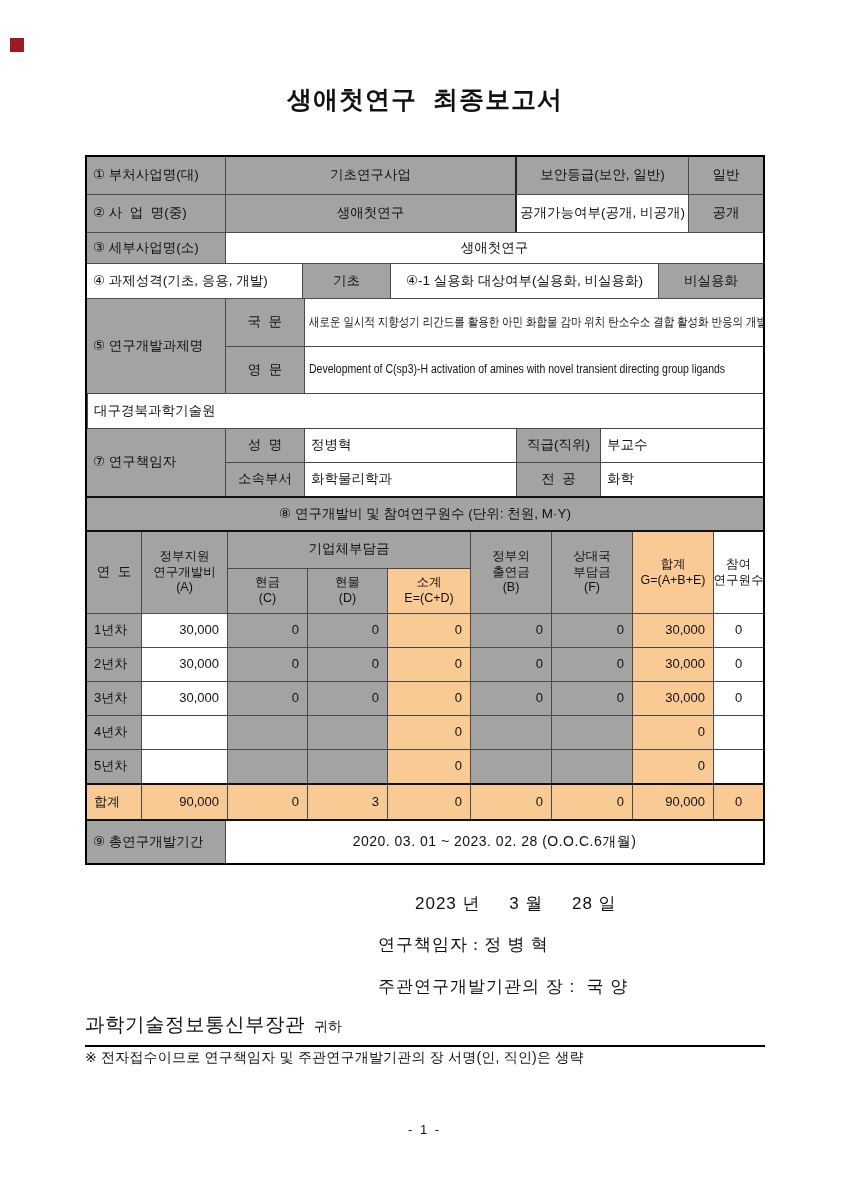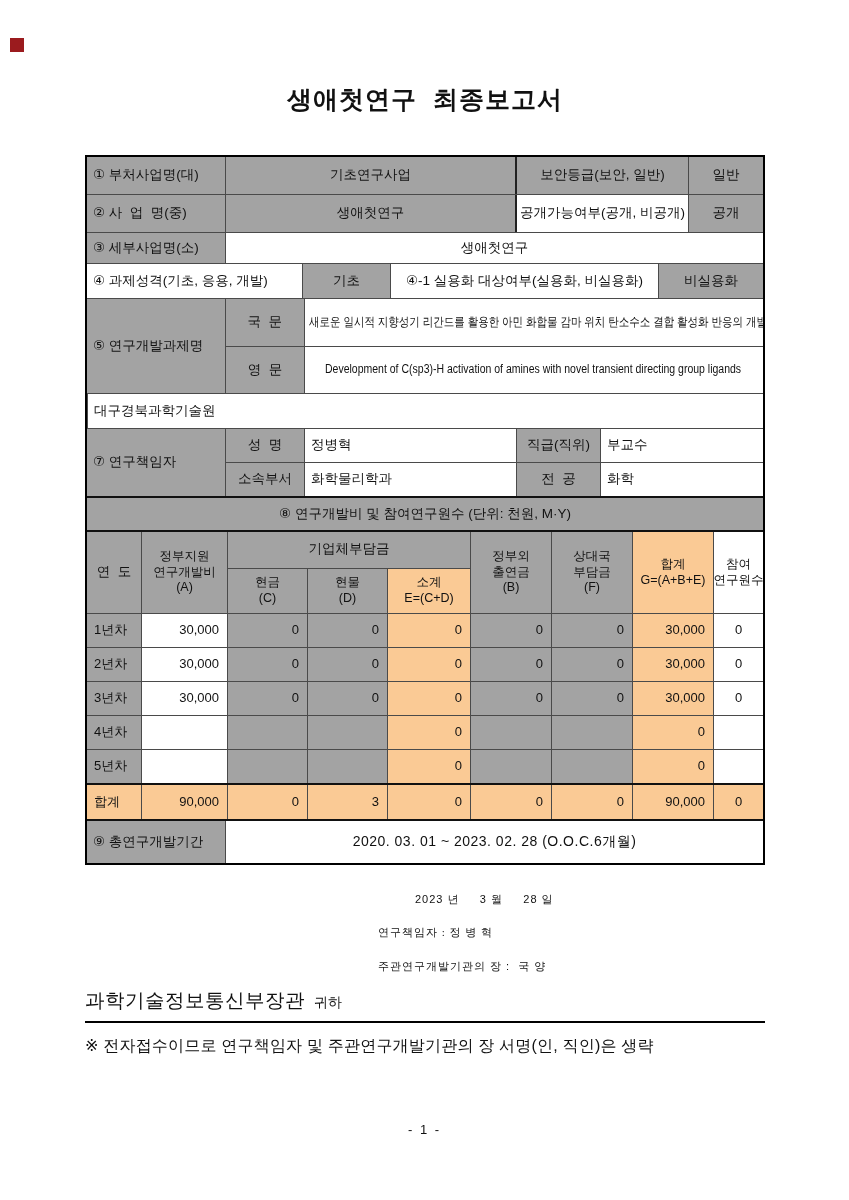--- a/index.html
+++ b/index.html
@@ -23,29 +23,29 @@
   .num{justify-content:flex-end;padding-right:8px;font-size:13px;}
   .yr{padding-left:7px;font-size:13px;}
   .col{flex-direction:column;justify-content:center;font-size:12.5px;}
   .col span{display:block;text-align:center;}
   .stack{display:flex;flex-direction:column;box-sizing:border-box;}
   .subrow{display:flex;}
   .squish{display:inline-block;transform:scaleX(0.84);transform-origin:left center;
           white-space:nowrap;font-size:12.5px;}
   .band{height:32px;font-size:13.5px;}
   .statement{margin-top:13px;font-size:14.5px;line-height:24px;text-align:justify;word-spacing:1px;}
-  .sig{white-space:pre;font-size:11px;letter-spacing:1px;}
+  .sig{white-space:pre;font-size:17px;letter-spacing:1px;}
   .date-line{margin:27px 0 0 330px;}
   .pi-line{margin:18px 0 0 293px;font-family:Liberation Serif, serif;}
   .head-line{margin:19px 0 0 293px;}
   .minister-row{margin-top:13px;display:flex;align-items:baseline;border-bottom:2px solid #000;
                 padding-bottom:7px;width:680px;}
   .minister{font-size:19.5px;letter-spacing:0.5px;}
   .gwiha{font-size:14px;margin-left:9px;}
-  .note{margin-top:13px;font-size:16px;letter-spacing:0.2px;}
+  .note{margin-top:2px;font-size:14px;letter-spacing:0.2px;}
   .page-num{position:absolute;top:1122px;left:0;width:100%;text-align:center;
             font-size:13px;letter-spacing:2px;}
 </style>
 </head>
 <body>
 
 <div class="page">
   <div class="corner-marker"></div>
 
   <div class="content">
@@ -84,21 +84,21 @@
         <div class="c gray nbl" style="width:138px">⑤ 연구개발과제명</div>
         <div class="stack" style="width:538px">
           <div class="subrow" style="height:47px">
             <div class="c gray ctr" style="width:79px;height:47px">국  문</div>
             <div class="c" style="width:463px;height:47px;padding:0 4px">
               <span class="squish">새로운 일시적 지향성기 리간드를 활용한 아민 화합물 감마 위치 탄소수소 결합 활성화 반응의 개발</span>
             </div>
           </div>
           <div class="subrow" style="height:47px;border-top:1px solid #4a4a4a">
             <div class="c gray ctr" style="width:79px;height:46px">영  문</div>
-            <div class="c" style="width:459px;height:46px;padding:0 20px">
+            <div class="c" style="width:459px;height:46px;padding:0 4px">
               <span class="squish">Development of C(sp3)-H activation of amines with novel transient directing group ligands</span>
             </div>
           </div>
         </div>
       </div>
 
       <div class="row" style="height:34px">
         <div class="c" style="width:538px">대구경북과학기술원</div>
       </div>
 

